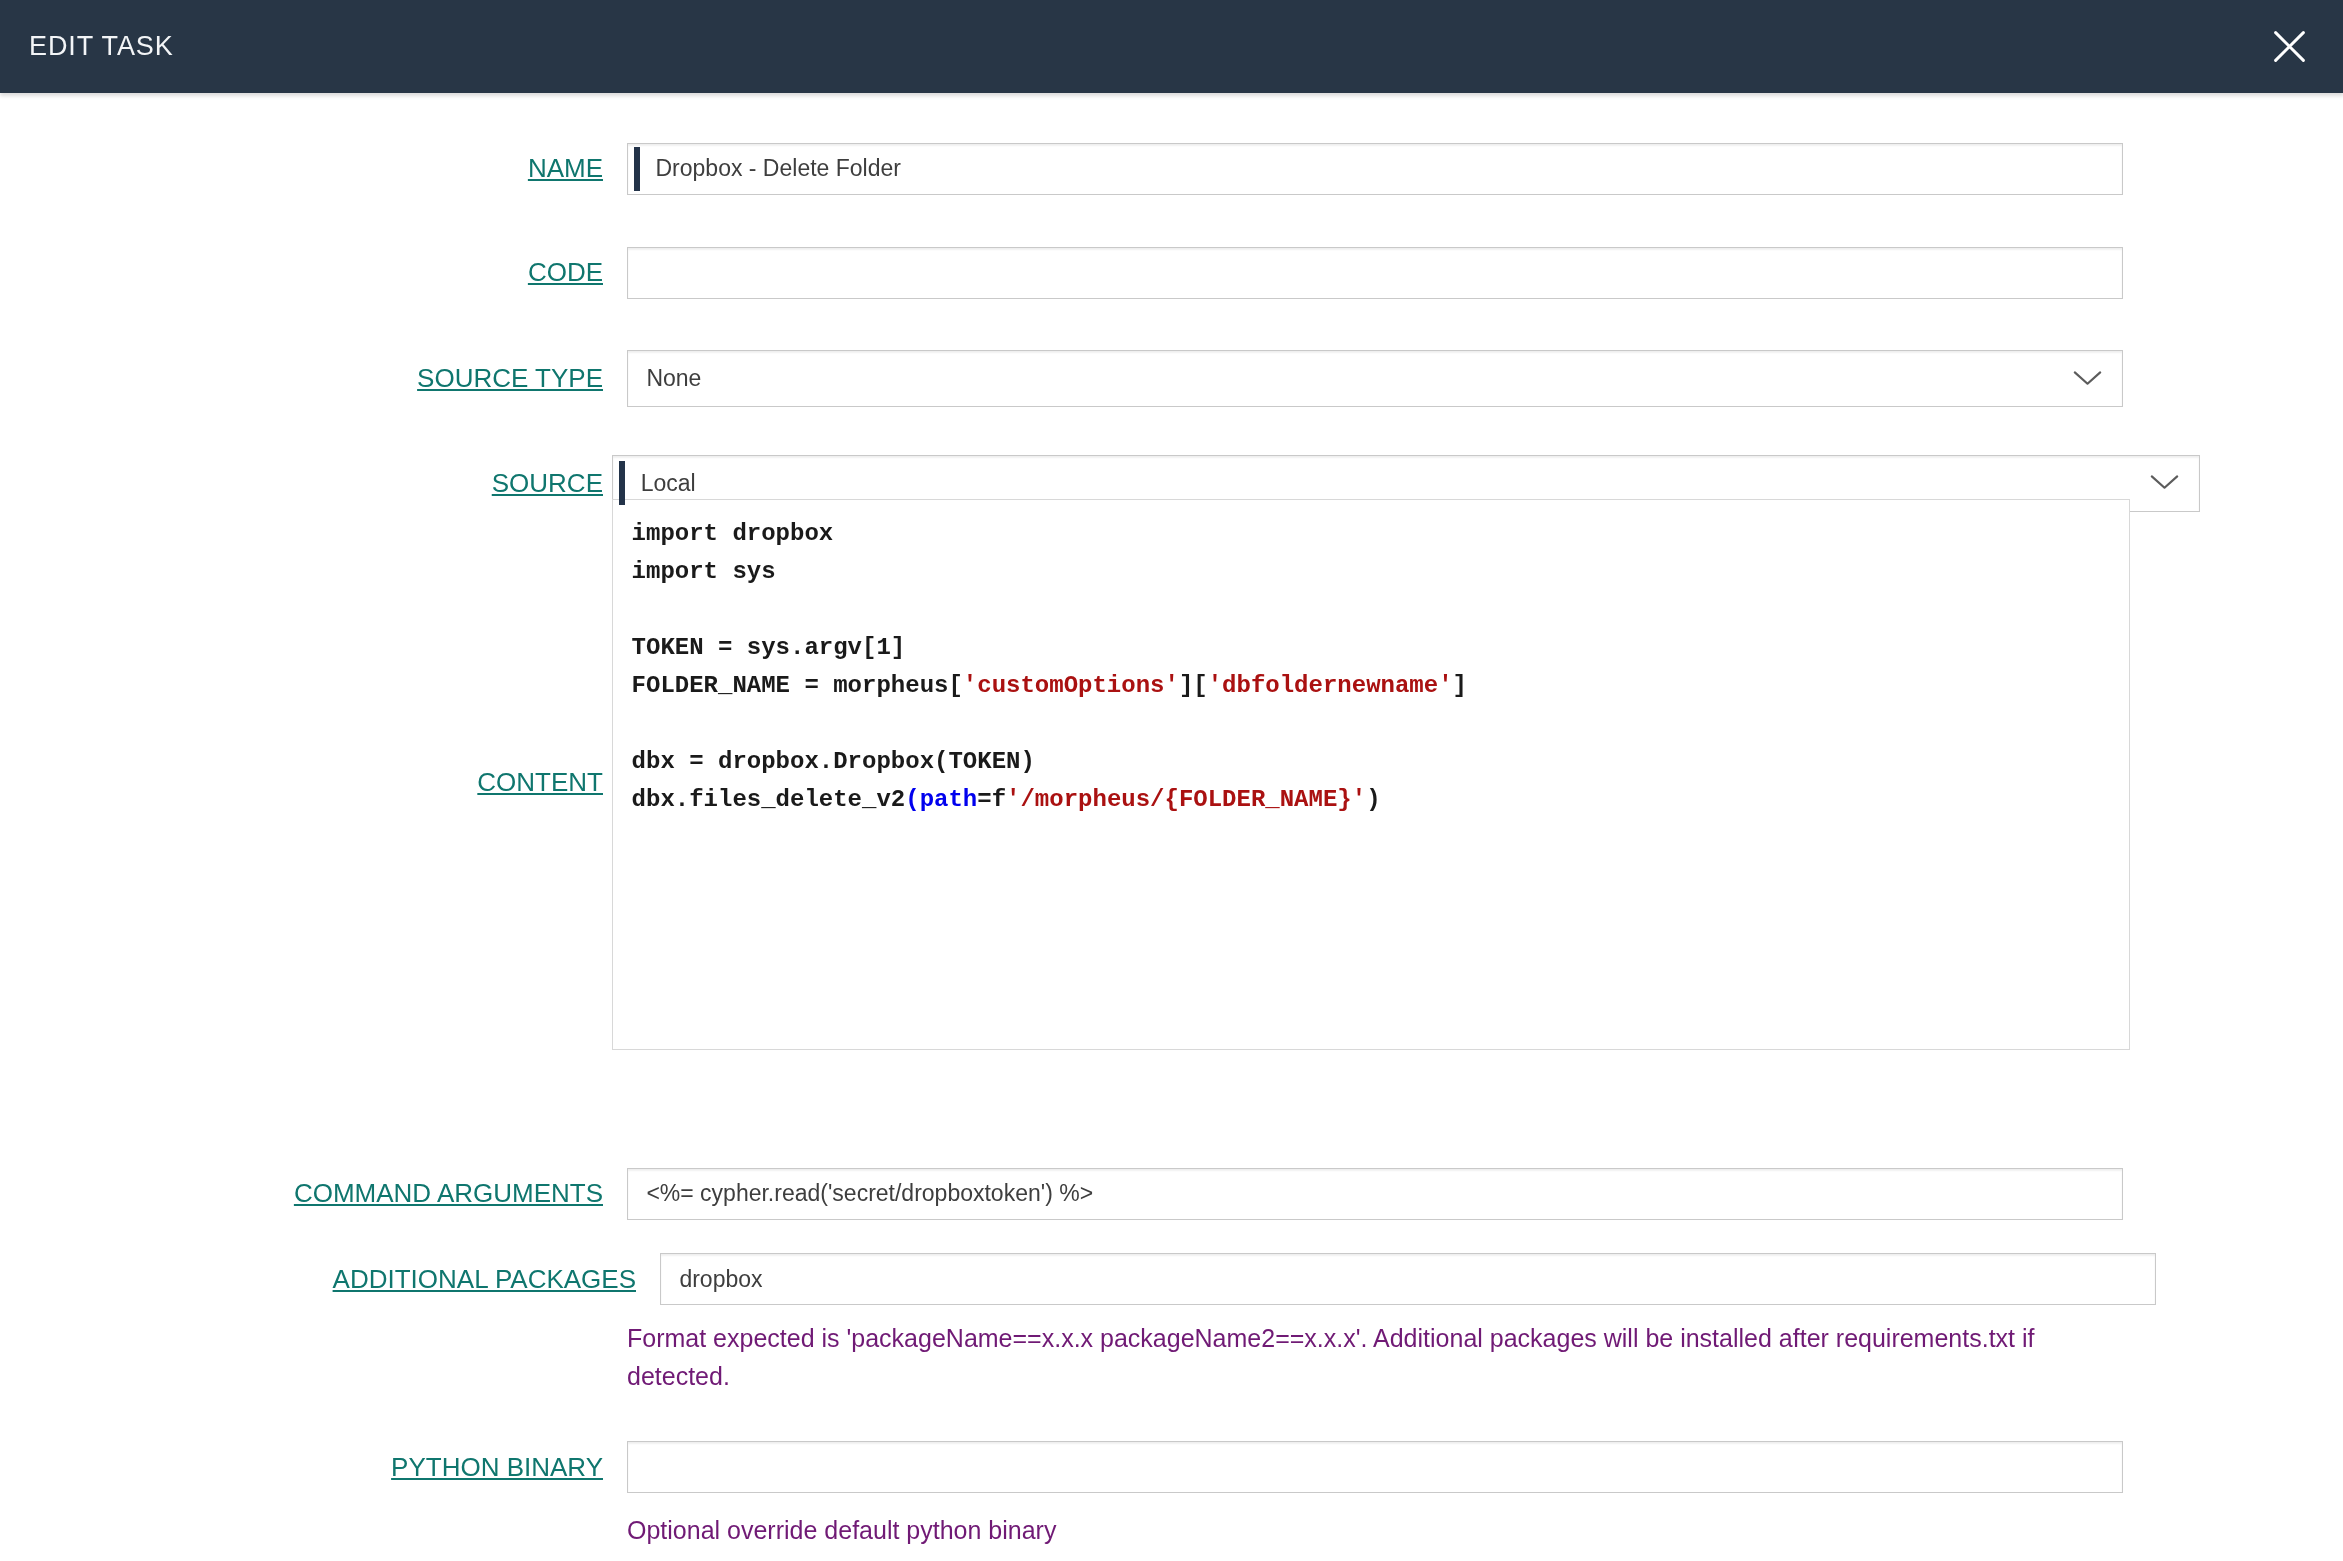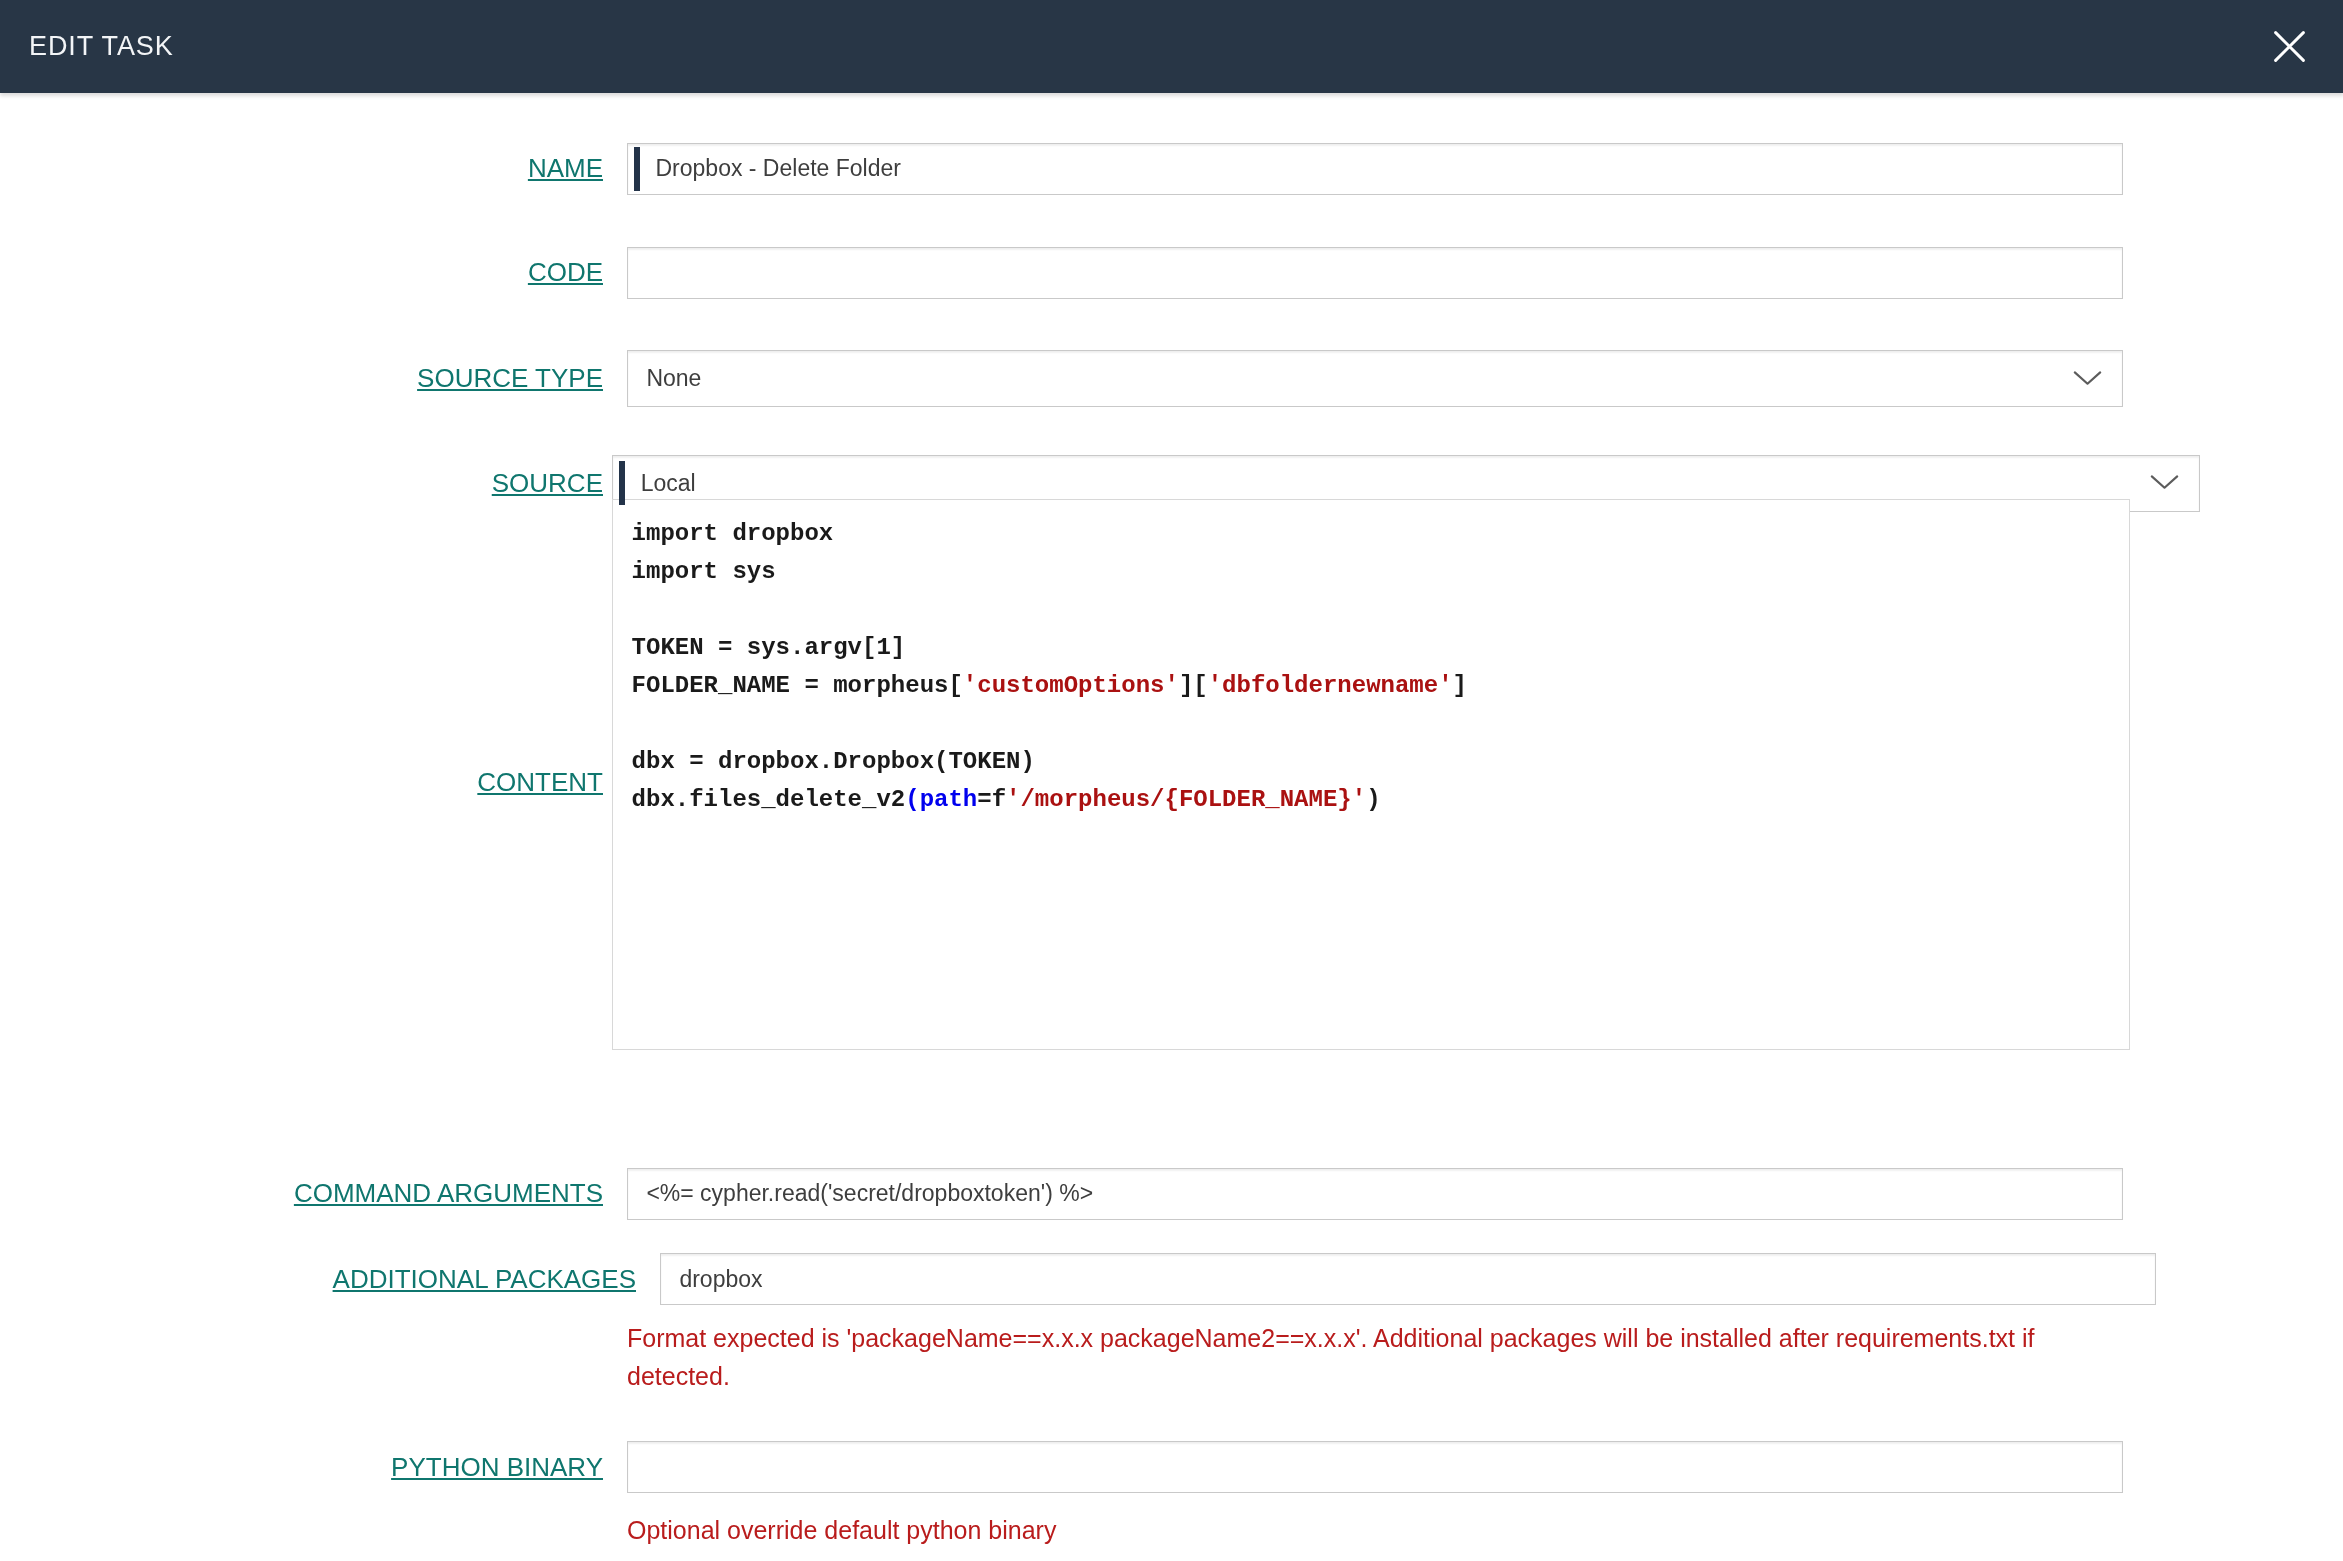--- a/index.html
+++ b/index.html
@@ -84,21 +84,21 @@
     font-size:24px; font-weight:bold; line-height:38px;
     white-space:pre; color:var(--tok-plain, #1a1a1a);
   }
   .tok-plain   { color:var(--tok-plain, #1a1a1a); }
   .tok-string  { color:var(--tok-string, #aa1111); }
   .tok-keyword { color:var(--tok-keyword, #0000ee); }
 
   
   .help {
     position:absolute; left:627px; width:1511px;
-    font-size:25px; line-height:38px; color:#b91c1c;
+    font-size:25px; line-height:38px; color:#701a75;
   }
 </style>
 </head>
 <body>
 
 <header class="modal-header">
   <div class="modal-title">EDIT TASK</div>
   <button class="close-btn">
     <svg width="37" height="37" viewBox="0 0 40 40">
       <path d="M5 5 L35 35 M35 5 L5 35" stroke="#ffffff" stroke-width="3.2" fill="none" stroke-linecap="round"></path>

